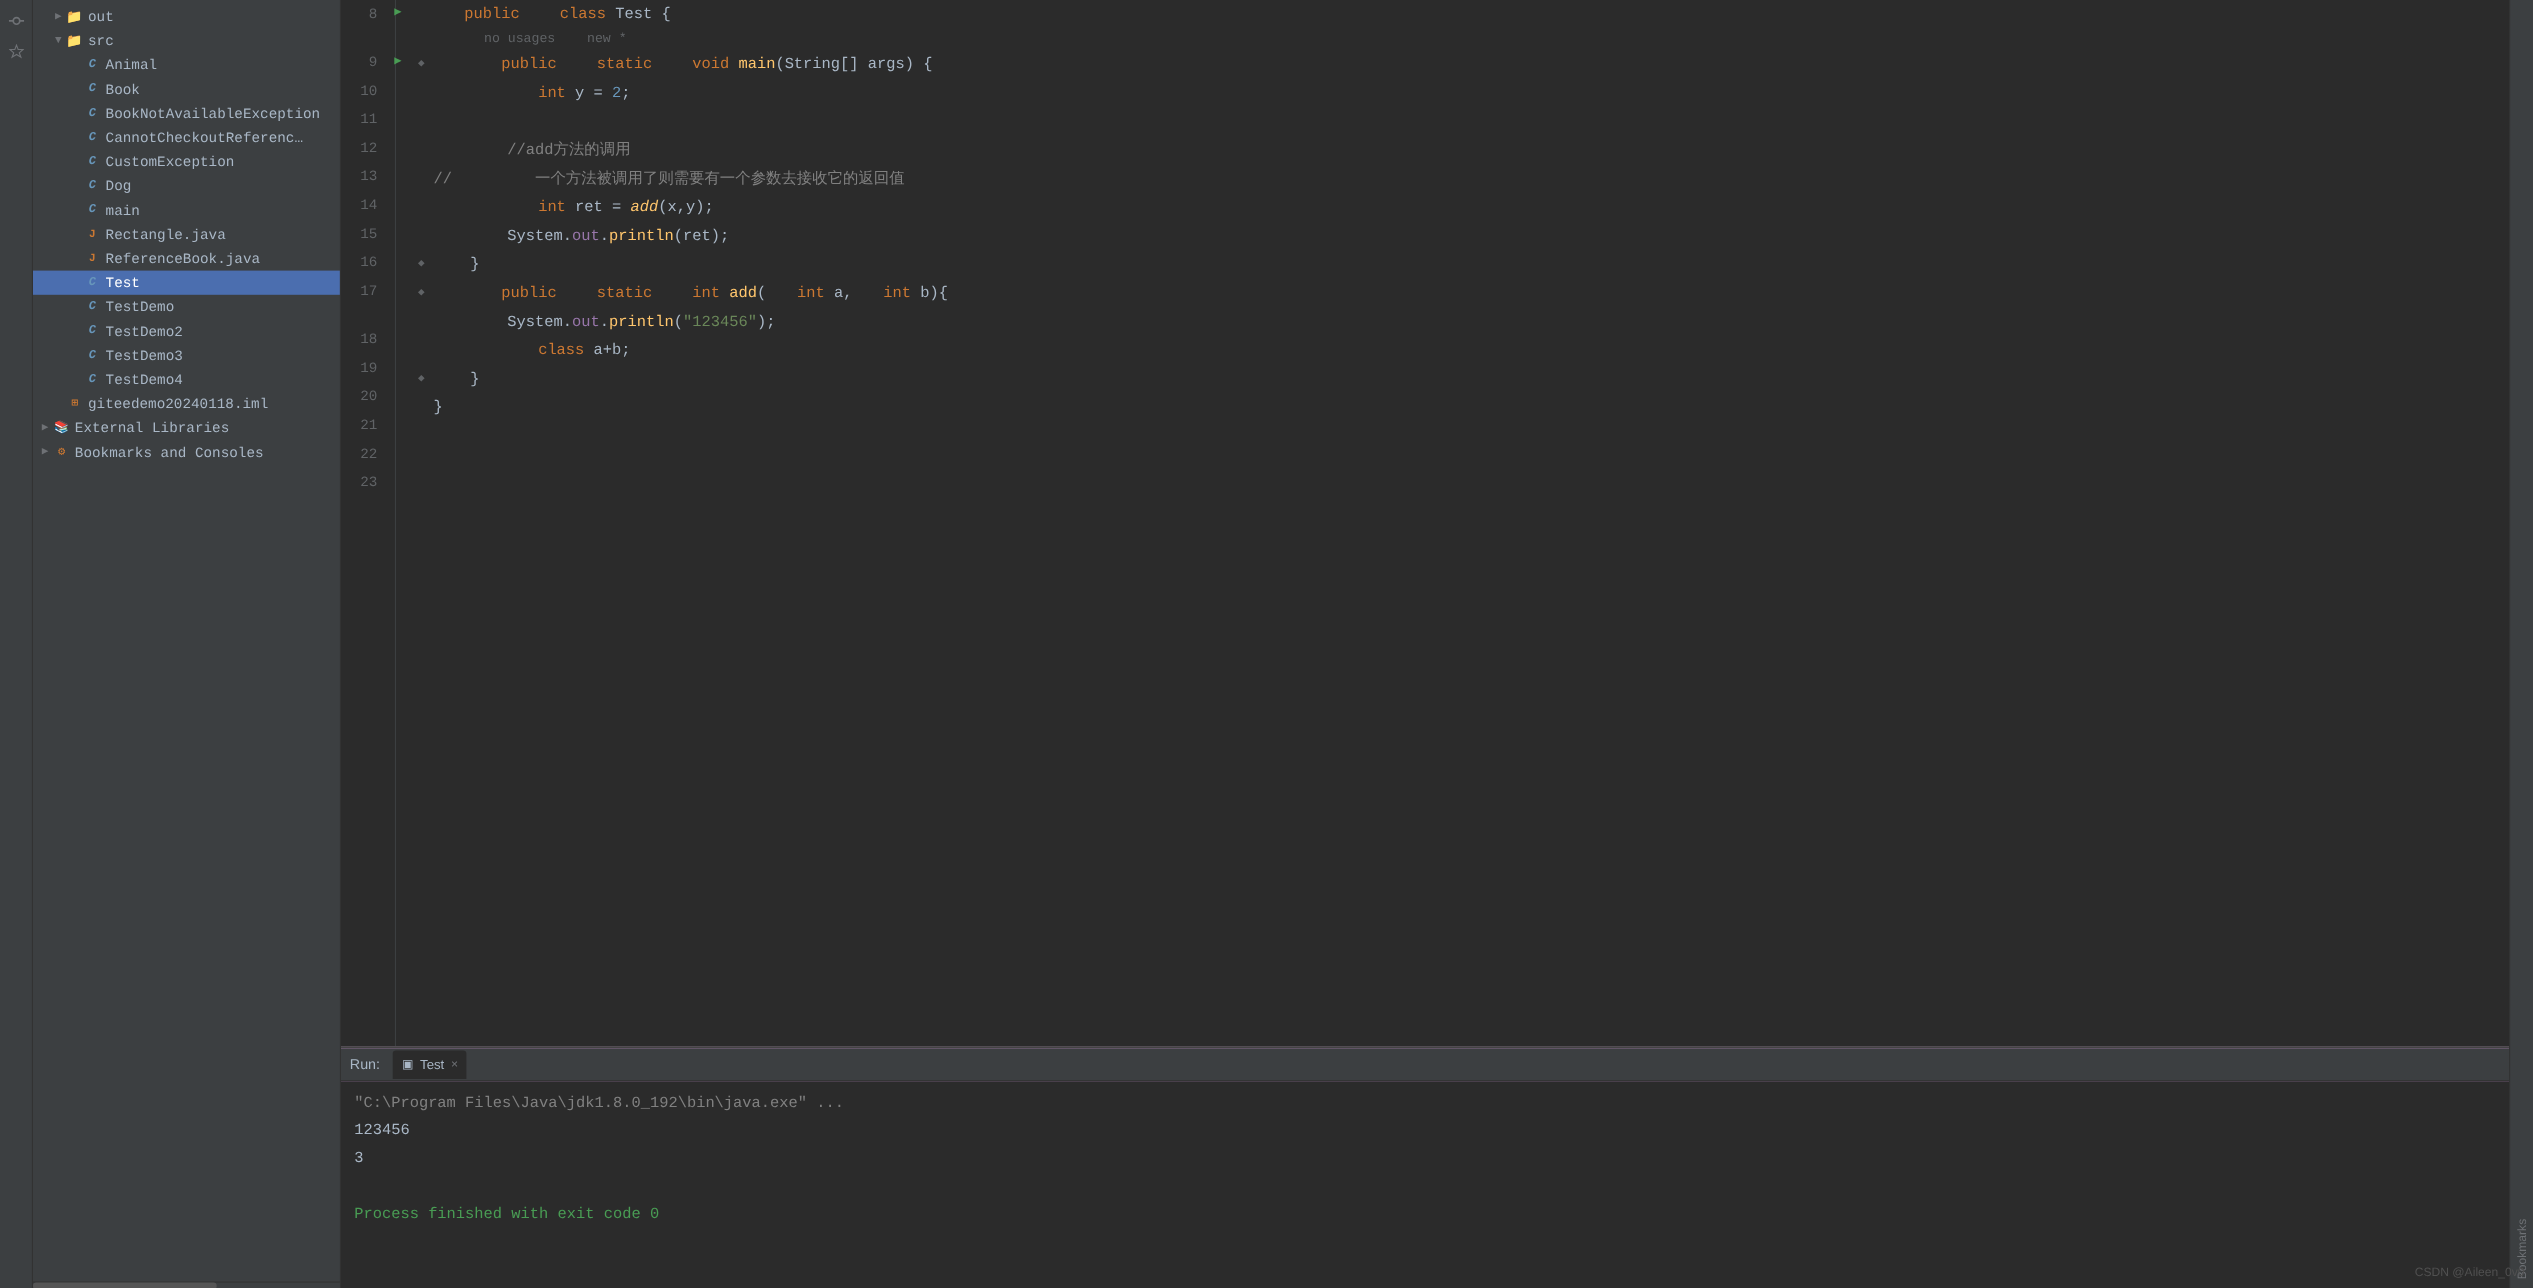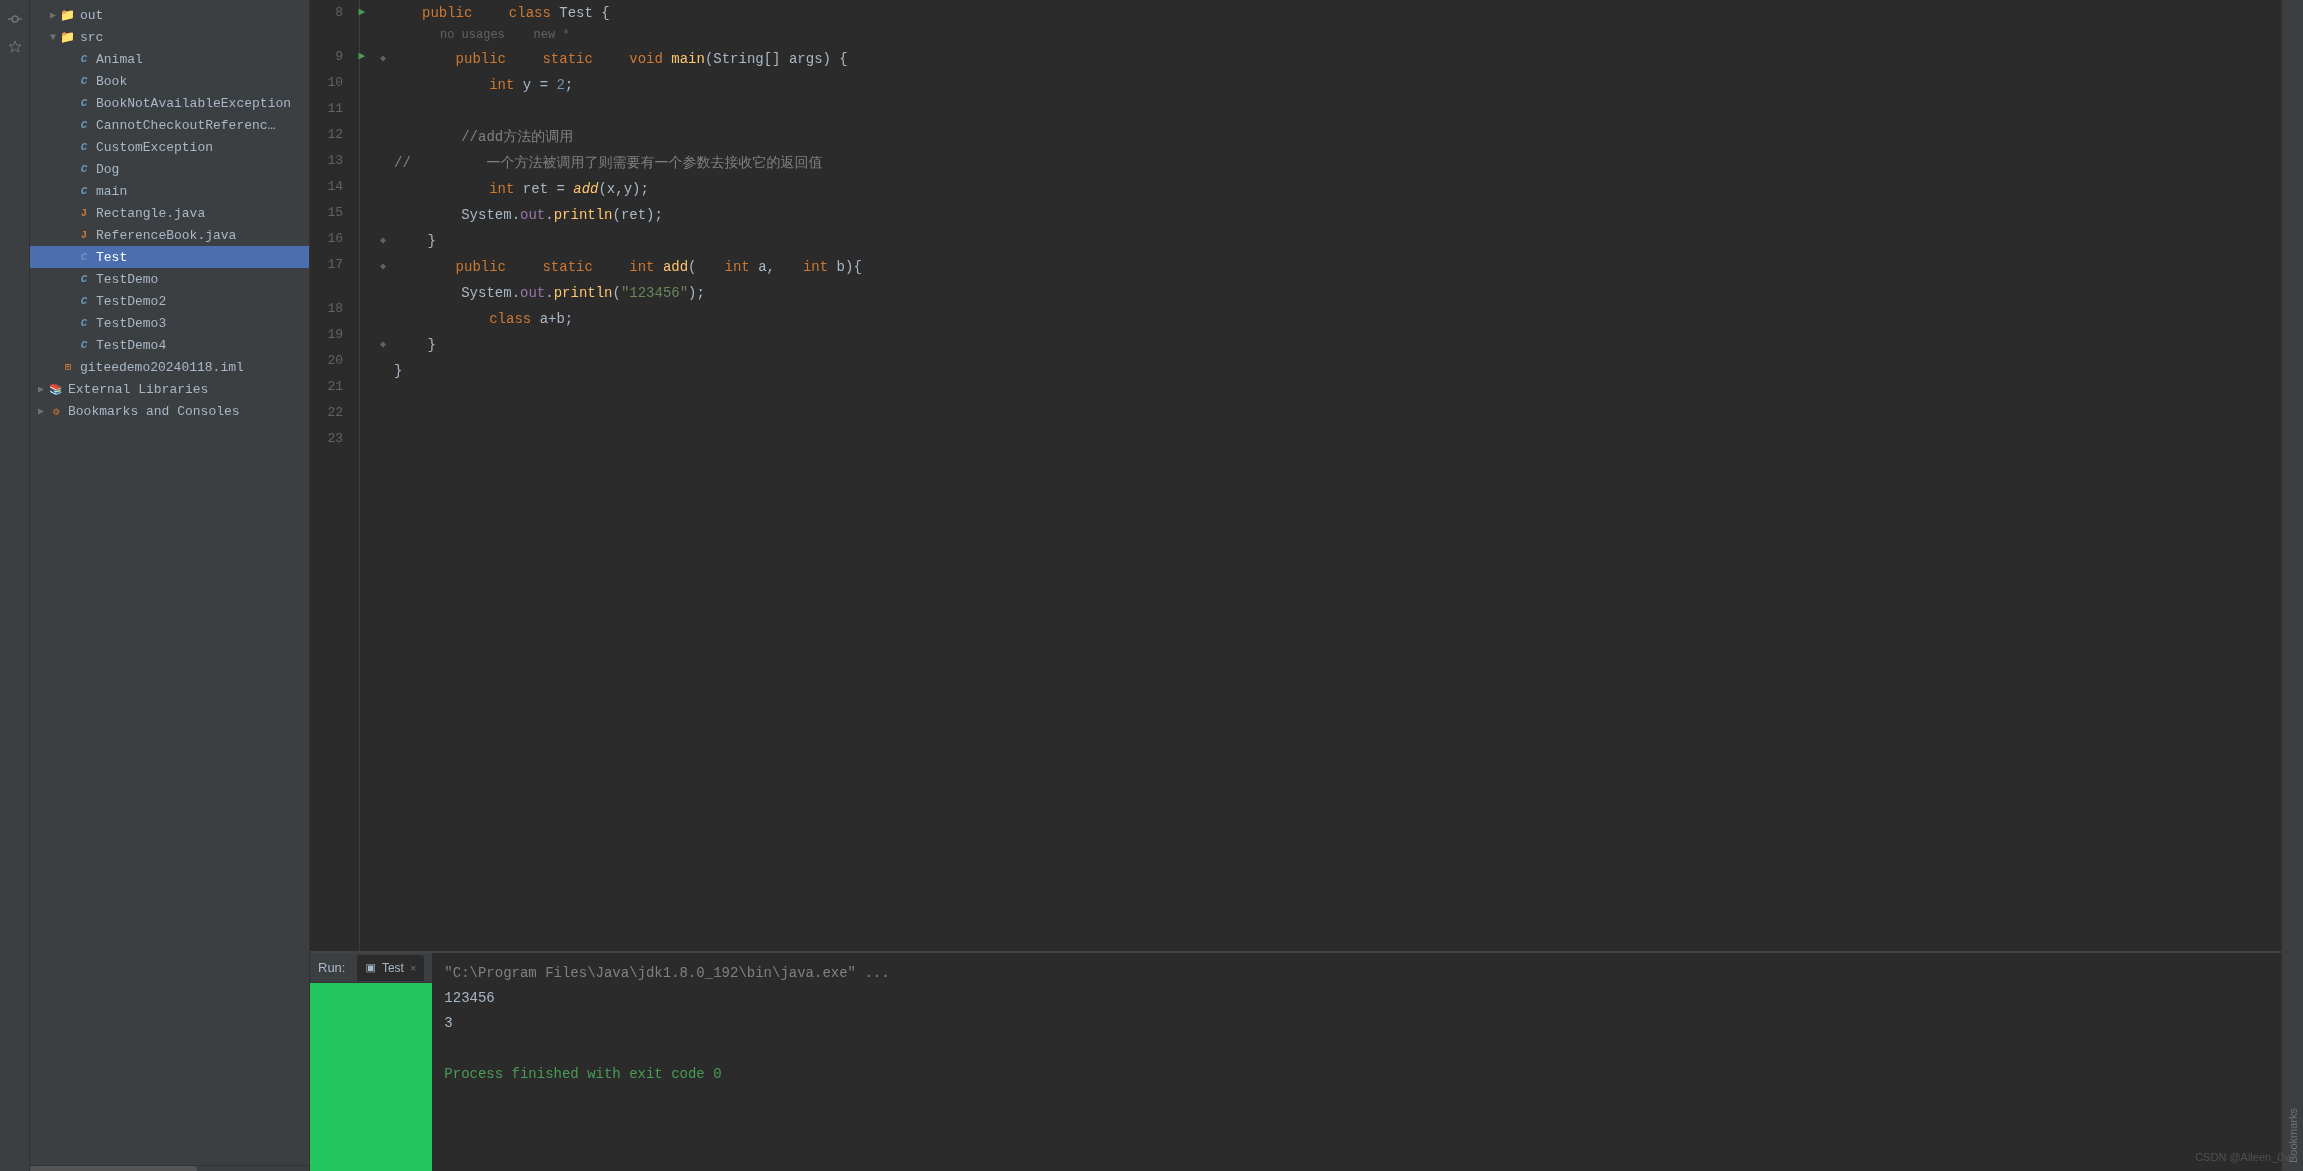--- a/index.html
+++ b/index.html
@@ -210,24 +210,24 @@
     .str { color: #6a8759; }
     .num { color: #6897bb; }
     .param { color: #a9b7c6; }
     .comment { color: #808080; font-family: Liberation Mono, monospace; }
     .class-name { color: #a9b7c6; }
     .field { color: #9876aa; }
 
     
     .bottom-panel {
       height: 220px;
-      background: #22c55e;
+      background: #f0abfc;
       border-top: 2px solid #444;
       display: flex;
-      flex-direction: row;
+      flex-direction: column;
     }
     .bottom-tabs {
       background: #3c3f41;
       display: flex;
       align-items: center;
       height: 30px;
       border-bottom: 1px solid #323232;
       padding: 0 8px;
       gap: 4px;
     }

